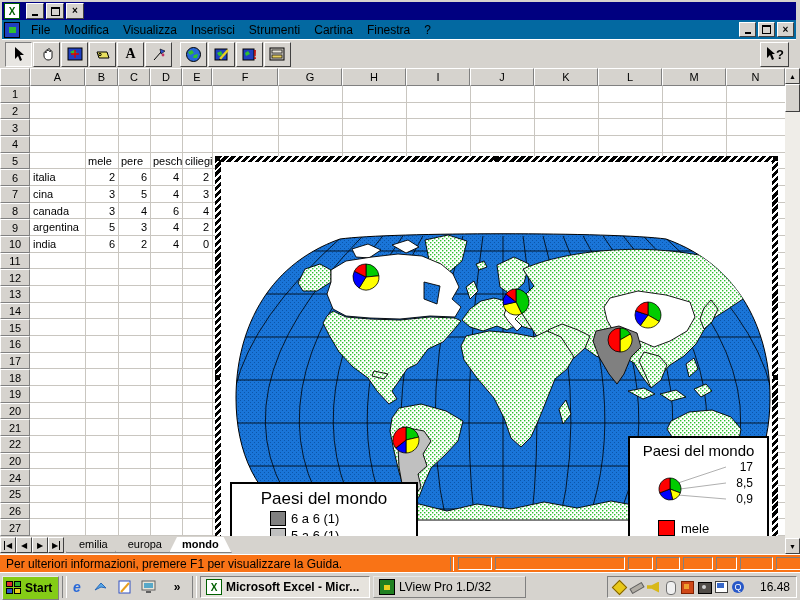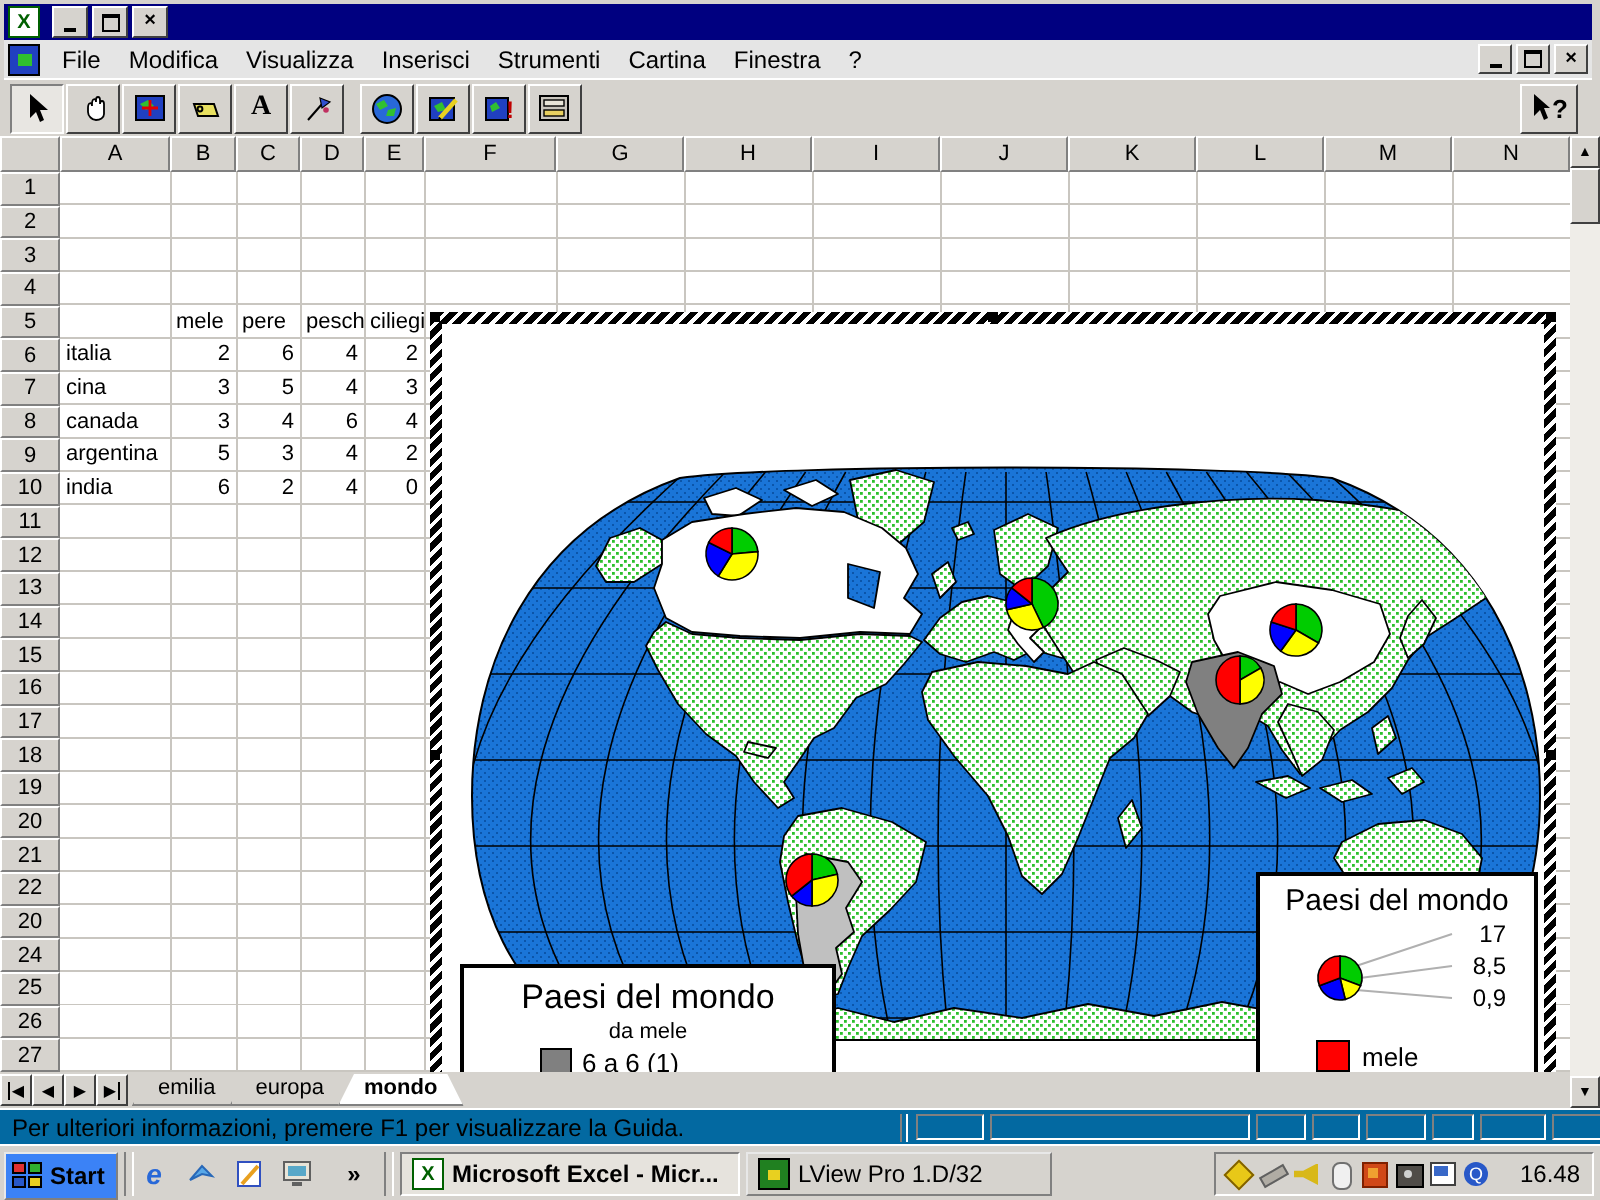--- a/index.html
+++ b/index.html
@@ -10,21 +10,21 @@
   .r{border:1px solid;border-color:#fff #404040 #404040 #fff;}
   .r2{border:1px solid;border-color:#e8e8e8 #808080 #808080 #e8e8e8;}
   .s{border:1px solid;border-color:#808080 #fff #fff #808080;}
   
   #titlebar{left:2px;top:2px;width:794px;height:18px;background:#000080;display:flex;align-items:center;padding:0 2px;box-sizing:border-box;}
   #titlebar .title{color:#fff;font-weight:bold;font-size:12px;margin-left:4px;flex:1;white-space:nowrap;overflow:hidden;}
   .winbtn{width:16px;height:14px;background:#d6d3ce;margin-left:2px;display:flex;align-items:center;justify-content:center;font-size:10px;font-weight:bold;line-height:1;}
   .glyph-min{width:6px;height:2px;background:#000;margin-top:7px;}
   .glyph-restore{width:7px;height:6px;border:1px solid #000;border-top-width:2px;background:#d6d3ce;}
   
-  #menubar{left:2px;top:20px;width:794px;height:19px;background:#e5e5e5;display:flex;align-items:center;padding:0 2px;box-sizing:border-box;}
+  #menubar{left:2px;top:20px;width:794px;height:19px;background:#0369a1;display:flex;align-items:center;padding:0 2px;box-sizing:border-box;}
   .menuitem{padding:2px 7px;white-space:nowrap;}
   #menubar .spacer{flex:1;}
   .winbtn.small{width:15px;height:13px;}
   
   #toolbar{left:2px;top:39px;width:794px;height:29px;background:#d6d3ce;display:flex;align-items:center;padding:0 3px;box-sizing:border-box;border-top:1px solid #fff;}
   .tbtn{width:25px;height:23px;background:#d6d3ce;display:flex;align-items:center;justify-content:center;margin-right:1px;}
   .tbtn.pressed{border-color:#808080 #fff #fff #808080;background:#e8e6e2;}
   .tsep{width:7px;height:23px;}
   #zoombox{width:92px;height:21px;background:#fff;display:flex;align-items:center;margin-left:4px;}
   #zoombox .val{flex:1;padding-left:5px;font-size:12px;}
@@ -62,27 +62,27 @@
   #vscroll{left:785px;top:68px;width:15px;height:486px;background:#efede8;}
   .sbtn{position:absolute;width:15px;height:16px;background:#d6d3ce;box-sizing:border-box;display:flex;align-items:center;justify-content:center;font-size:7px;}
   #vthumb{position:absolute;left:0;top:16px;width:15px;height:28px;background:#d6d3ce;box-sizing:border-box;}
   
   #tabbar{left:0;top:536px;width:785px;height:18px;background:#d6d3ce;display:flex;align-items:flex-start;}
   .navbtn{width:16px;height:16px;background:#d6d3ce;box-sizing:border-box;display:flex;align-items:center;justify-content:center;font-size:8px;margin-top:1px;}
   .tab{height:16px;margin-top:1px;padding:1px 12px 0 12px;font-size:11px;background:#d6d3ce;border:1px solid #808080;border-top:none;box-sizing:border-box;
        clip-path:polygon(8px 0,calc(100% - 8px) 0,100% 100%,0 100%);margin-left:-6px;}
   .tab.active{background:#fff;font-weight:bold;z-index:2;}
   
-  #statusbar{left:0;top:554px;width:800px;height:18px;background:#0369a1;border-top:1px solid #fff;display:flex;align-items:center;}
+  #statusbar{left:0;top:554px;width:800px;height:18px;background:#f97316;border-top:1px solid #fff;display:flex;align-items:center;}
   #statusmsg{padding-left:6px;font-size:12px;white-space:nowrap;}
   #statussep{position:absolute;left:450px;top:2px;width:2px;height:14px;border-left:1px solid #808080;border-right:1px solid #fff;}
   .spanel{position:absolute;top:2px;height:13px;box-sizing:border-box;}
   
   #taskbar{left:0;top:572px;width:800px;height:28px;background:#d6d3ce;border-top:1px solid #fff;}
-  #startbtn{left:2px;top:3px;height:22px;padding:0 6px 0 3px;display:flex;align-items:center;font-weight:bold;font-size:12px;background:#3b82f6;}
+  #startbtn{left:2px;top:3px;height:22px;padding:0 6px 0 3px;display:flex;align-items:center;font-weight:bold;font-size:12px;background:#84cc16;}
   .flag{width:16px;height:14px;display:grid;grid-template-columns:7px 7px;grid-template-rows:6px 6px;gap:1px;margin-right:3px;}
   .flag div{border:1px solid #000;box-sizing:border-box;}
   .tbdiv{position:absolute;top:3px;width:3px;height:22px;border-left:1px solid #808080;border-right:1px solid #fff;}
   .qlicon{position:absolute;top:5px;width:18px;height:18px;display:flex;align-items:center;justify-content:center;font-weight:bold;font-size:14px;}
   .taskbtn{position:absolute;top:3px;height:22px;display:flex;align-items:center;padding:0 5px;font-size:12px;background:#d6d3ce;box-sizing:border-box;white-space:nowrap;overflow:hidden;}
   .taskbtn.active{border-color:#808080 #fff #fff #808080;background:#e6e3dd;font-weight:bold;}
   .appicon{width:14px;height:14px;margin-right:4px;flex:none;display:flex;align-items:center;justify-content:center;font-size:10px;font-weight:bold;}
   #tray{left:607px;top:3px;width:190px;height:22px;display:flex;align-items:center;padding-left:4px;box-sizing:border-box;}
   .trayicon{width:15px;height:15px;margin-right:2px;position:relative;flex:none;}
   #clock{margin-left:auto;margin-right:6px;font-size:12px;text-align:right;}
@@ -400,21 +400,20 @@
           </g>
           <g>
             <path d="M 620 272 L 620 260 A 12 12 0 0 1 630.3923048454133 266 Z" fill="#00cc00" stroke="#000" stroke-width="0.8"></path>
             <path d="M 620 272 L 630.3923048454133 266 A 12 12 0 0 1 620 284 Z" fill="#ffff00" stroke="#000" stroke-width="0.8"></path>
             <path d="M 620 272 L 620 284 A 12 12 0 0 1 620 260 Z" fill="#ff0000" stroke="#000" stroke-width="0.8"></path>
           </g>
         </svg>
 
       <div class="legendbox" id="legendL">
         <div class="lt">Paesi del mondo</div>
-        <div class="ls">da mele</div>
         <div id="legendL-entries">
             <div class="lrow">
               <div class="sw" style="background: rgb(128, 128, 128);"></div>
               <span>6 a 6  (1)</span>
             </div>
             <div class="lrow">
               <div class="sw" style="background: rgb(192, 192, 192);"></div>
               <span>5 a 6  (1)</span>
             </div>
             <div class="lrow">

